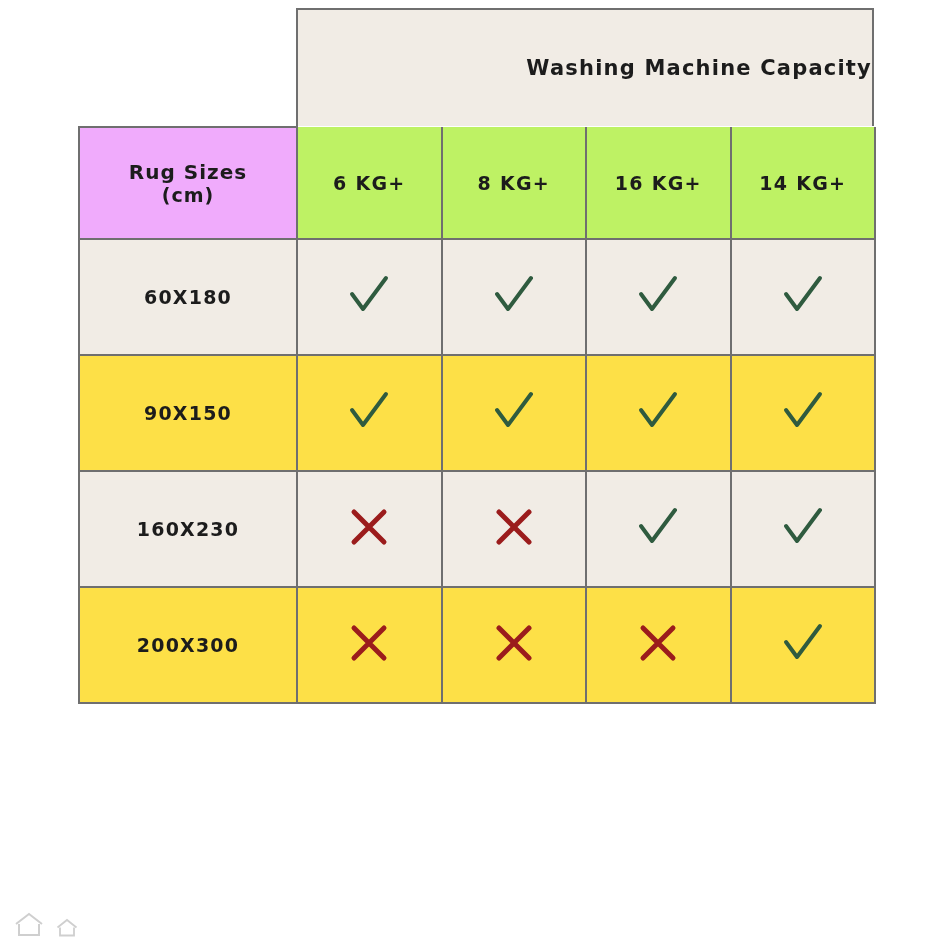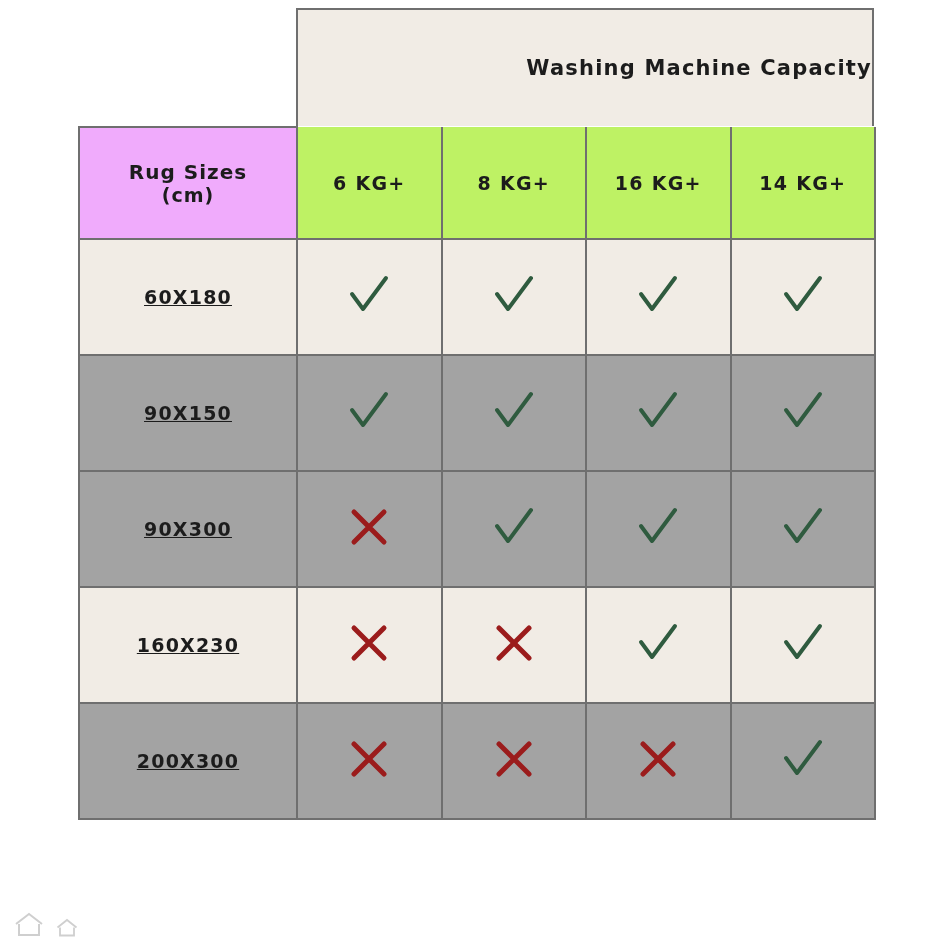--- a/index.html
+++ b/index.html
@@ -96,27 +96,26 @@
     font-size: 19px;
     font-weight: bold;
     letter-spacing: 1.3px;
     color: #1c1c1c;
   }
 
   tbody td {
     height: 114px;
     text-align: center;
     vertical-align: middle;
-    text-decoration: underline;
   }
   tbody tr.shade td {
     background: #f1ece5;
   }
   tbody tr.plain td {
-    background: #a3a3a3;
+    background: #fde047;
   }
   td.size-cell {
     font-size: 19px;
     font-weight: bold;
     letter-spacing: 1.2px;
     color: #1c1c1c;
   }
 
   .mark {
     display: inline-block;
@@ -200,35 +199,20 @@
               </svg></span></td>
         <td><span class="mark"><svg width="46" height="46" viewBox="0 0 46 46">
                 <path d="M6 22 L17 37 L40 6" fill="none" stroke="#2f5b3f" stroke-width="4" stroke-linecap="round" stroke-linejoin="round"></path>
               </svg></span></td>
         <td><span class="mark"><svg width="46" height="46" viewBox="0 0 46 46">
                 <path d="M6 22 L17 37 L40 6" fill="none" stroke="#2f5b3f" stroke-width="4" stroke-linecap="round" stroke-linejoin="round"></path>
               </svg></span></td>
       </tr>
 
 
-      <tr class="plain">
-        <td class="size-cell">90X300</td>
-        <td><span class="mark"><svg width="40" height="40" viewBox="0 0 40 40">
-                <path d="M5 5 L35 35 M35 5 L5 35" fill="none" stroke="#9b1c1c" stroke-width="5" stroke-linecap="round"></path>
-              </svg></span></td>
-        <td><span class="mark"><svg width="46" height="46" viewBox="0 0 46 46">
-                <path d="M6 22 L17 37 L40 6" fill="none" stroke="#2f5b3f" stroke-width="4" stroke-linecap="round" stroke-linejoin="round"></path>
-              </svg></span></td>
-        <td><span class="mark"><svg width="46" height="46" viewBox="0 0 46 46">
-                <path d="M6 22 L17 37 L40 6" fill="none" stroke="#2f5b3f" stroke-width="4" stroke-linecap="round" stroke-linejoin="round"></path>
-              </svg></span></td>
-        <td><span class="mark"><svg width="46" height="46" viewBox="0 0 46 46">
-                <path d="M6 22 L17 37 L40 6" fill="none" stroke="#2f5b3f" stroke-width="4" stroke-linecap="round" stroke-linejoin="round"></path>
-              </svg></span></td>
-      </tr>
 
       <tr class="shade">
         <td class="size-cell">160X230</td>
         <td><span class="mark"><svg width="40" height="40" viewBox="0 0 40 40">
                 <path d="M5 5 L35 35 M35 5 L5 35" fill="none" stroke="#9b1c1c" stroke-width="5" stroke-linecap="round"></path>
               </svg></span></td>
         <td><span class="mark"><svg width="40" height="40" viewBox="0 0 40 40">
                 <path d="M5 5 L35 35 M35 5 L5 35" fill="none" stroke="#9b1c1c" stroke-width="5" stroke-linecap="round"></path>
               </svg></span></td>
         <td><span class="mark"><svg width="46" height="46" viewBox="0 0 46 46">

